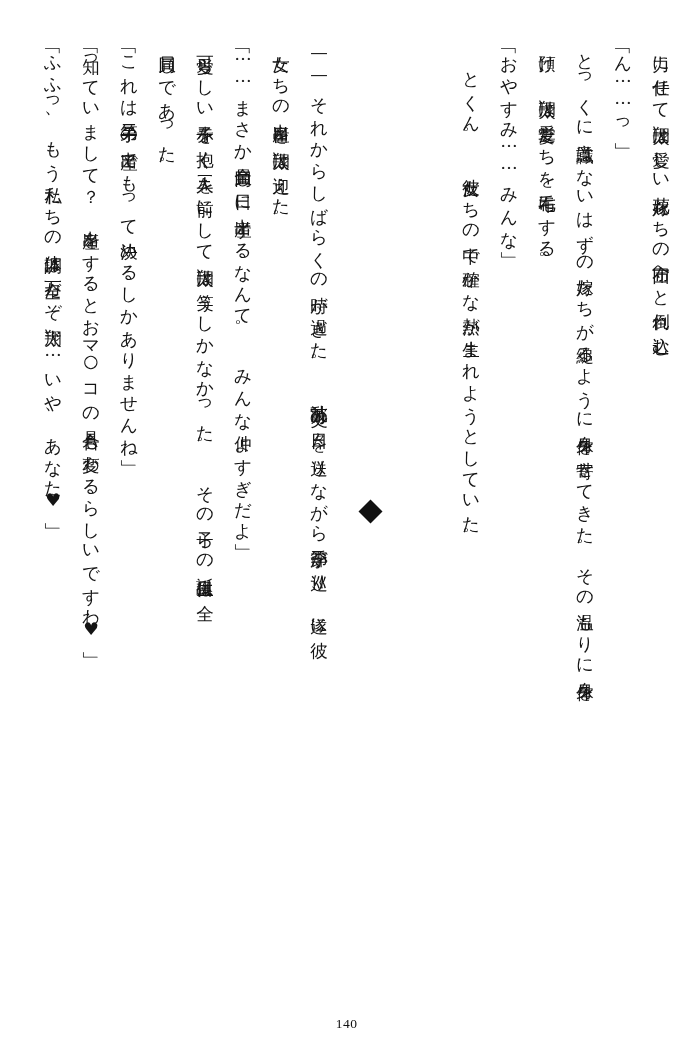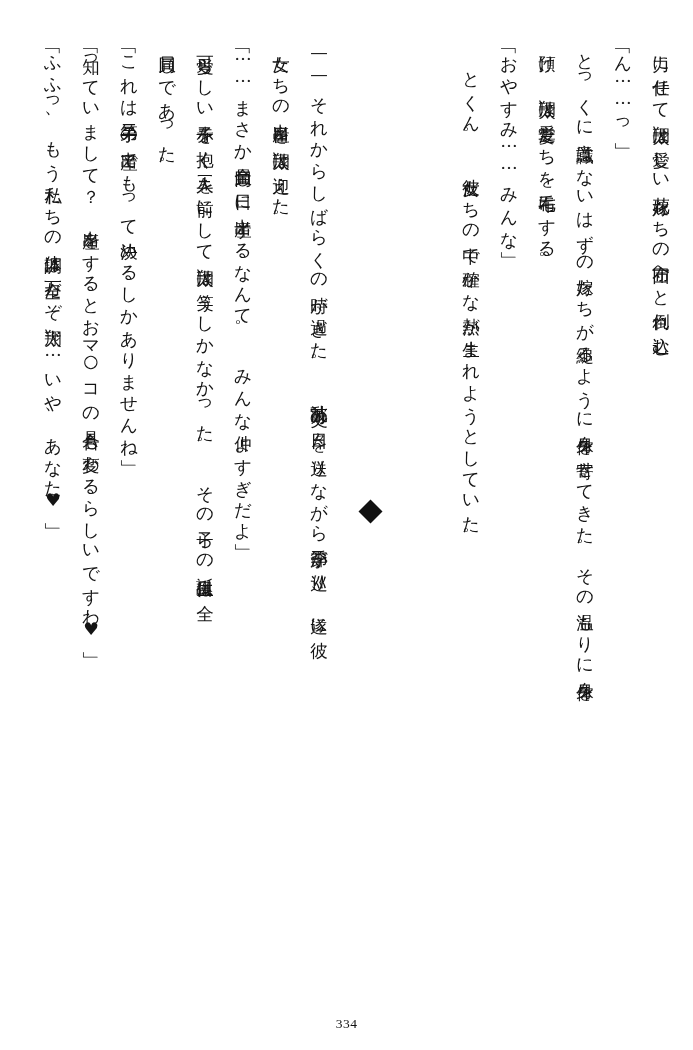--- a/index.html
+++ b/index.html
@@ -100,14 +100,14 @@
     <div class="column col-top-1">「……まさか全員同じ日に出産するなんて。　みんな仲よすぎだよ」</div>
     <div class="column col-top-1">可愛らしい赤子を抱く三人を前にして翔太は笑うしかなかった。　その子らの誕生日は全</div>
     <div class="column col-top-1">員同じであった。</div>
     <div class="column col-top-1">「これは第二子の出産でもって決めるしかありませんね」</div>
     <div class="column col-top-1">「知っていまして？　出産をするとおマ○コの具合も変わるらしいですわ♥」</div>
     <div class="column col-top-1">「ふふっ、もう私たちの体調は万全だぞ翔太……いや、あなた♥」</div>
   </div>
 
   <div class="diamond"></div>
 
-  <div id="page-number">334</div>
+  <div id="page-number">140</div>
 </div>
 
 </body></html>

